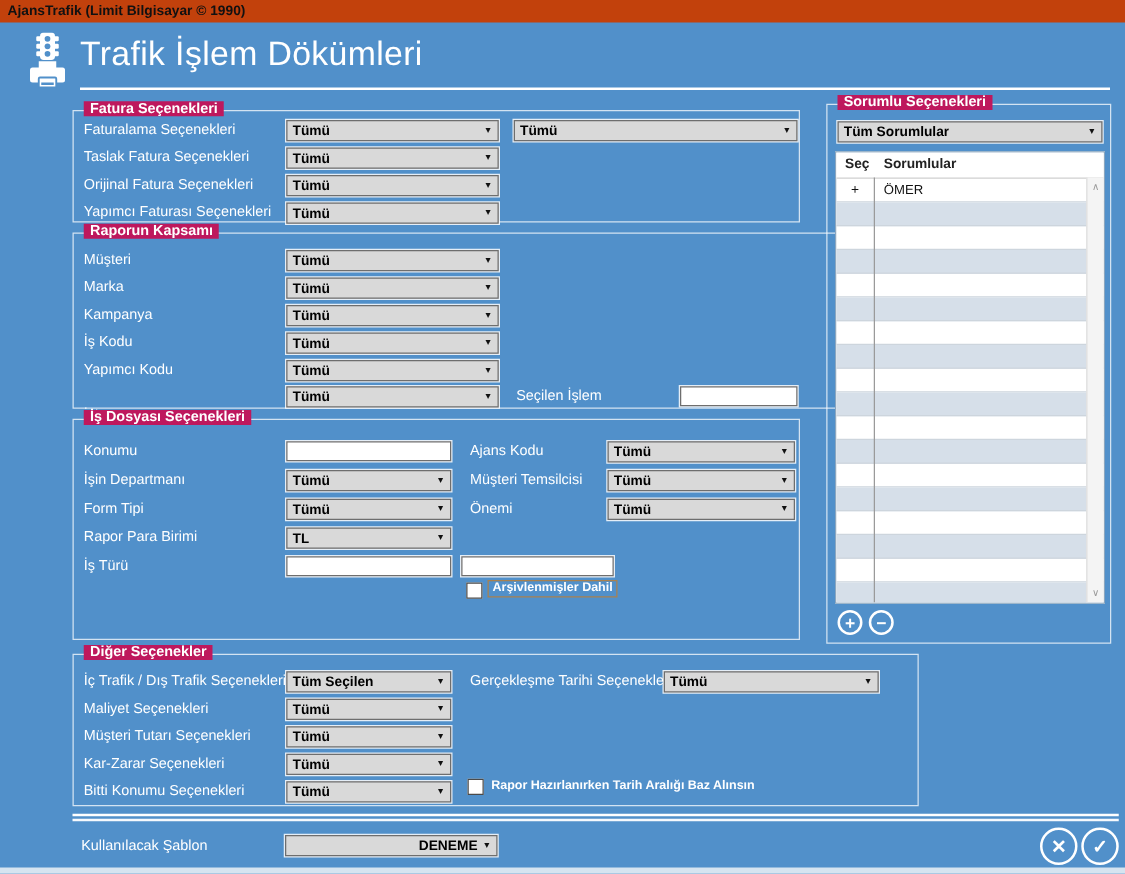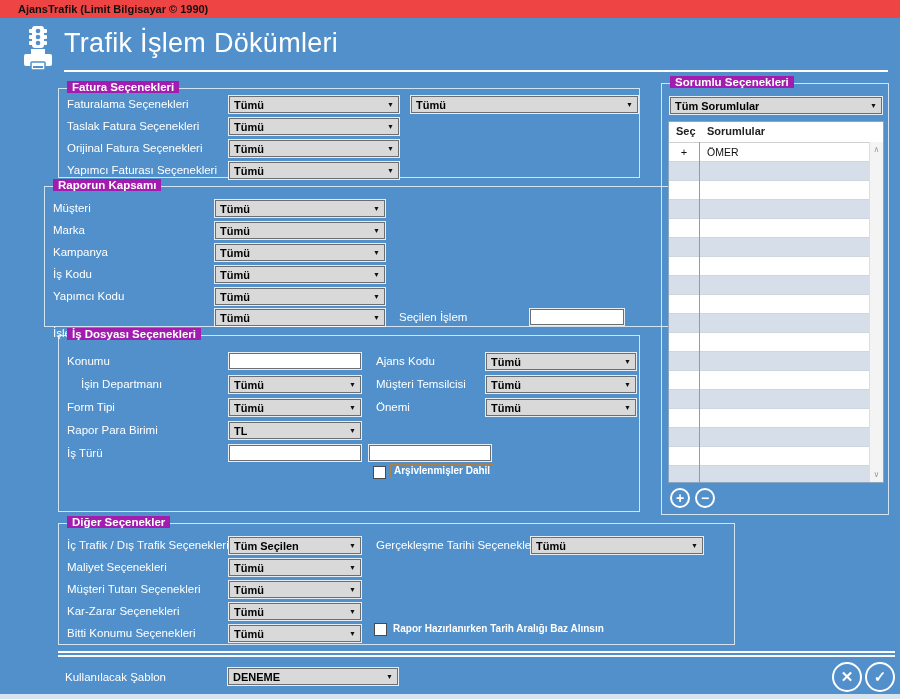--- a/index.html
+++ b/index.html
@@ -1,25 +1,25 @@
 <!DOCTYPE html>
 <html><head>
 <meta charset="utf-8">
 <style>
   html,body{margin:0;padding:0;}
   body{width:900px;height:699px;font-family:"Liberation Sans",sans-serif;-webkit-font-smoothing:antialiased;}
   .app{position:relative;width:900px;height:699px;background:#5190ca;overflow:hidden;}
-  .titlebar{position:absolute;left:0;top:0;width:100%;height:18px;background:#ef4444;color:#111;
-            font-size:11px;font-weight:bold;line-height:18px;padding-left:18px;box-sizing:border-box;}
+  .titlebar{position:absolute;left:0;top:0;width:100%;height:18px;background:#c2410c;color:#111;
+            font-size:11px;font-weight:bold;line-height:18px;padding-left:6px;box-sizing:border-box;}
   .app-icon{position:absolute;left:20px;top:26px;width:36px;height:46px;}
   .page-title{position:absolute;left:64px;top:28px;font-size:27px;color:#fff;letter-spacing:.3px;}
   .title-underline{position:absolute;left:64px;top:70px;width:824px;height:2px;background:#fff;}
 
   .group{position:absolute;border:1px solid rgba(255,255,255,.75);box-sizing:border-box;}
-  .group-title{position:absolute;top:-8px;left:8px;background:#a21caf;padding:0 5px;
+  .group-title{position:absolute;top:-8px;left:8px;background:#be185d;padding:0 5px;
                color:#fff;font-size:11.5px;font-weight:bold;white-space:nowrap;}
   .lbl{position:absolute;color:#fff;font-size:11.5px;white-space:nowrap;}
 
   .combo{position:absolute;height:17px;background:#d9d9d9;border:1px solid #6e6e6e;
          box-shadow:0 0 0 1px rgba(255,255,255,.85);box-sizing:border-box;
          display:flex;align-items:center;justify-content:space-between;padding:0 4px;cursor:default;}
   .combo .ct{font-size:11px;font-weight:bold;color:#000;white-space:nowrap;overflow:hidden;}
   .combo .ca{font-size:7px;color:#111;margin-left:4px;}
 
   .tbox{position:absolute;height:16px;background:#fff;border:1px solid #6e6e6e;
@@ -102,21 +102,21 @@
     <div class="combo" style="left:170px;top:51px;width:170px;">
       <span class="ct">Tümü</span>
       <span class="ca">▼</span>
     </div>
     <div class="combo" style="left:170px;top:73px;width:170px;">
       <span class="ct">Tümü</span>
       <span class="ca">▼</span>
     </div>
   </div>
 
-  <div class="group" style="left:44px;top:186px;width:634px;height:141px;text-decoration:underline;">
+  <div class="group" style="left:58px;top:186px;width:634px;height:141px;text-decoration:underline;">
     <span class="group-title">Raporun Kapsamı</span>
     <div class="lbl" style="left:8px;top:15px;">Müşteri</div>
     <div class="lbl" style="left:8px;top:37px;">Marka</div>
     <div class="lbl" style="left:8px;top:59px;">Kampanya</div>
     <div class="lbl" style="left:8px;top:81px;">İş Kodu</div>
     <div class="lbl" style="left:8px;top:103px;">Yapımcı Kodu</div>
     <div class="lbl" style="left:8px;top:124px;margin-top:16px;">İşlem Türü</div>
     <div class="combo" style="left:170px;top:13px;width:170px;">
       <span class="ct">Tümü</span>
       <span class="ca">▼</span>
@@ -141,21 +141,21 @@
       <span class="ct">Tümü</span>
       <span class="ca">▼</span>
     </div>
     <div class="lbl" style="left:354px;top:124px;">Seçilen İşlem</div>
     <div class="tbox" style="left:485px;top:122px;width:94px;"></div>
   </div>
 
   <div class="group" style="left:58px;top:335px;width:582px;height:177px;">
     <span class="group-title">İş Dosyası Seçenekleri</span>
     <div class="lbl" style="left:8px;top:19px;">Konumu</div>
-    <div class="lbl" style="left:8px;top:42px;margin-left:14px;">İşin Departmanı</div>
+    <div class="lbl" style="left:8px;top:42px;">İşin Departmanı</div>
     <div class="lbl" style="left:8px;top:65px;">Form Tipi</div>
     <div class="lbl" style="left:8px;top:88px;">Rapor Para Birimi</div>
     <div class="lbl" style="left:8px;top:111px;">İş Türü</div>
     <div class="tbox" style="left:170px;top:17px;width:132px;"></div>
     <div class="combo" style="left:170px;top:40px;width:132px;">
       <span class="ct">Tümü</span>
       <span class="ca">▼</span>
     </div>
     <div class="combo" style="left:170px;top:63px;width:132px;">
       <span class="ct">Tümü</span>
@@ -263,21 +263,21 @@
         <div class="sarrow up">∧</div>
         <div class="sarrow down">∨</div>
       </div>
     </div>
     <div class="roundbtn small" style="left:8px;top:404px;">+</div>
     <div class="roundbtn small" style="left:33px;top:404px;">−</div>
   </div>
 
   <div class="footer-sep"></div>
   <div class="lbl" style="left:65px;top:671px;">Kullanılacak Şablon</div>
-  <div class="combo" style="left:228px;top:668px;width:170px;">
+  <div class="combo" style="left:228px;top:668px;width:170px;justify-content:flex-end;">
     <span class="ct">DENEME</span>
     <span class="ca">▼</span>
   </div>
   <div class="roundbtn big" style="left:832px;top:662px;">✕</div>
   <div class="roundbtn big" style="left:865px;top:662px;">✓</div>
 
   <div class="bottom-strip"></div>
 </div>
 
 </body></html>

